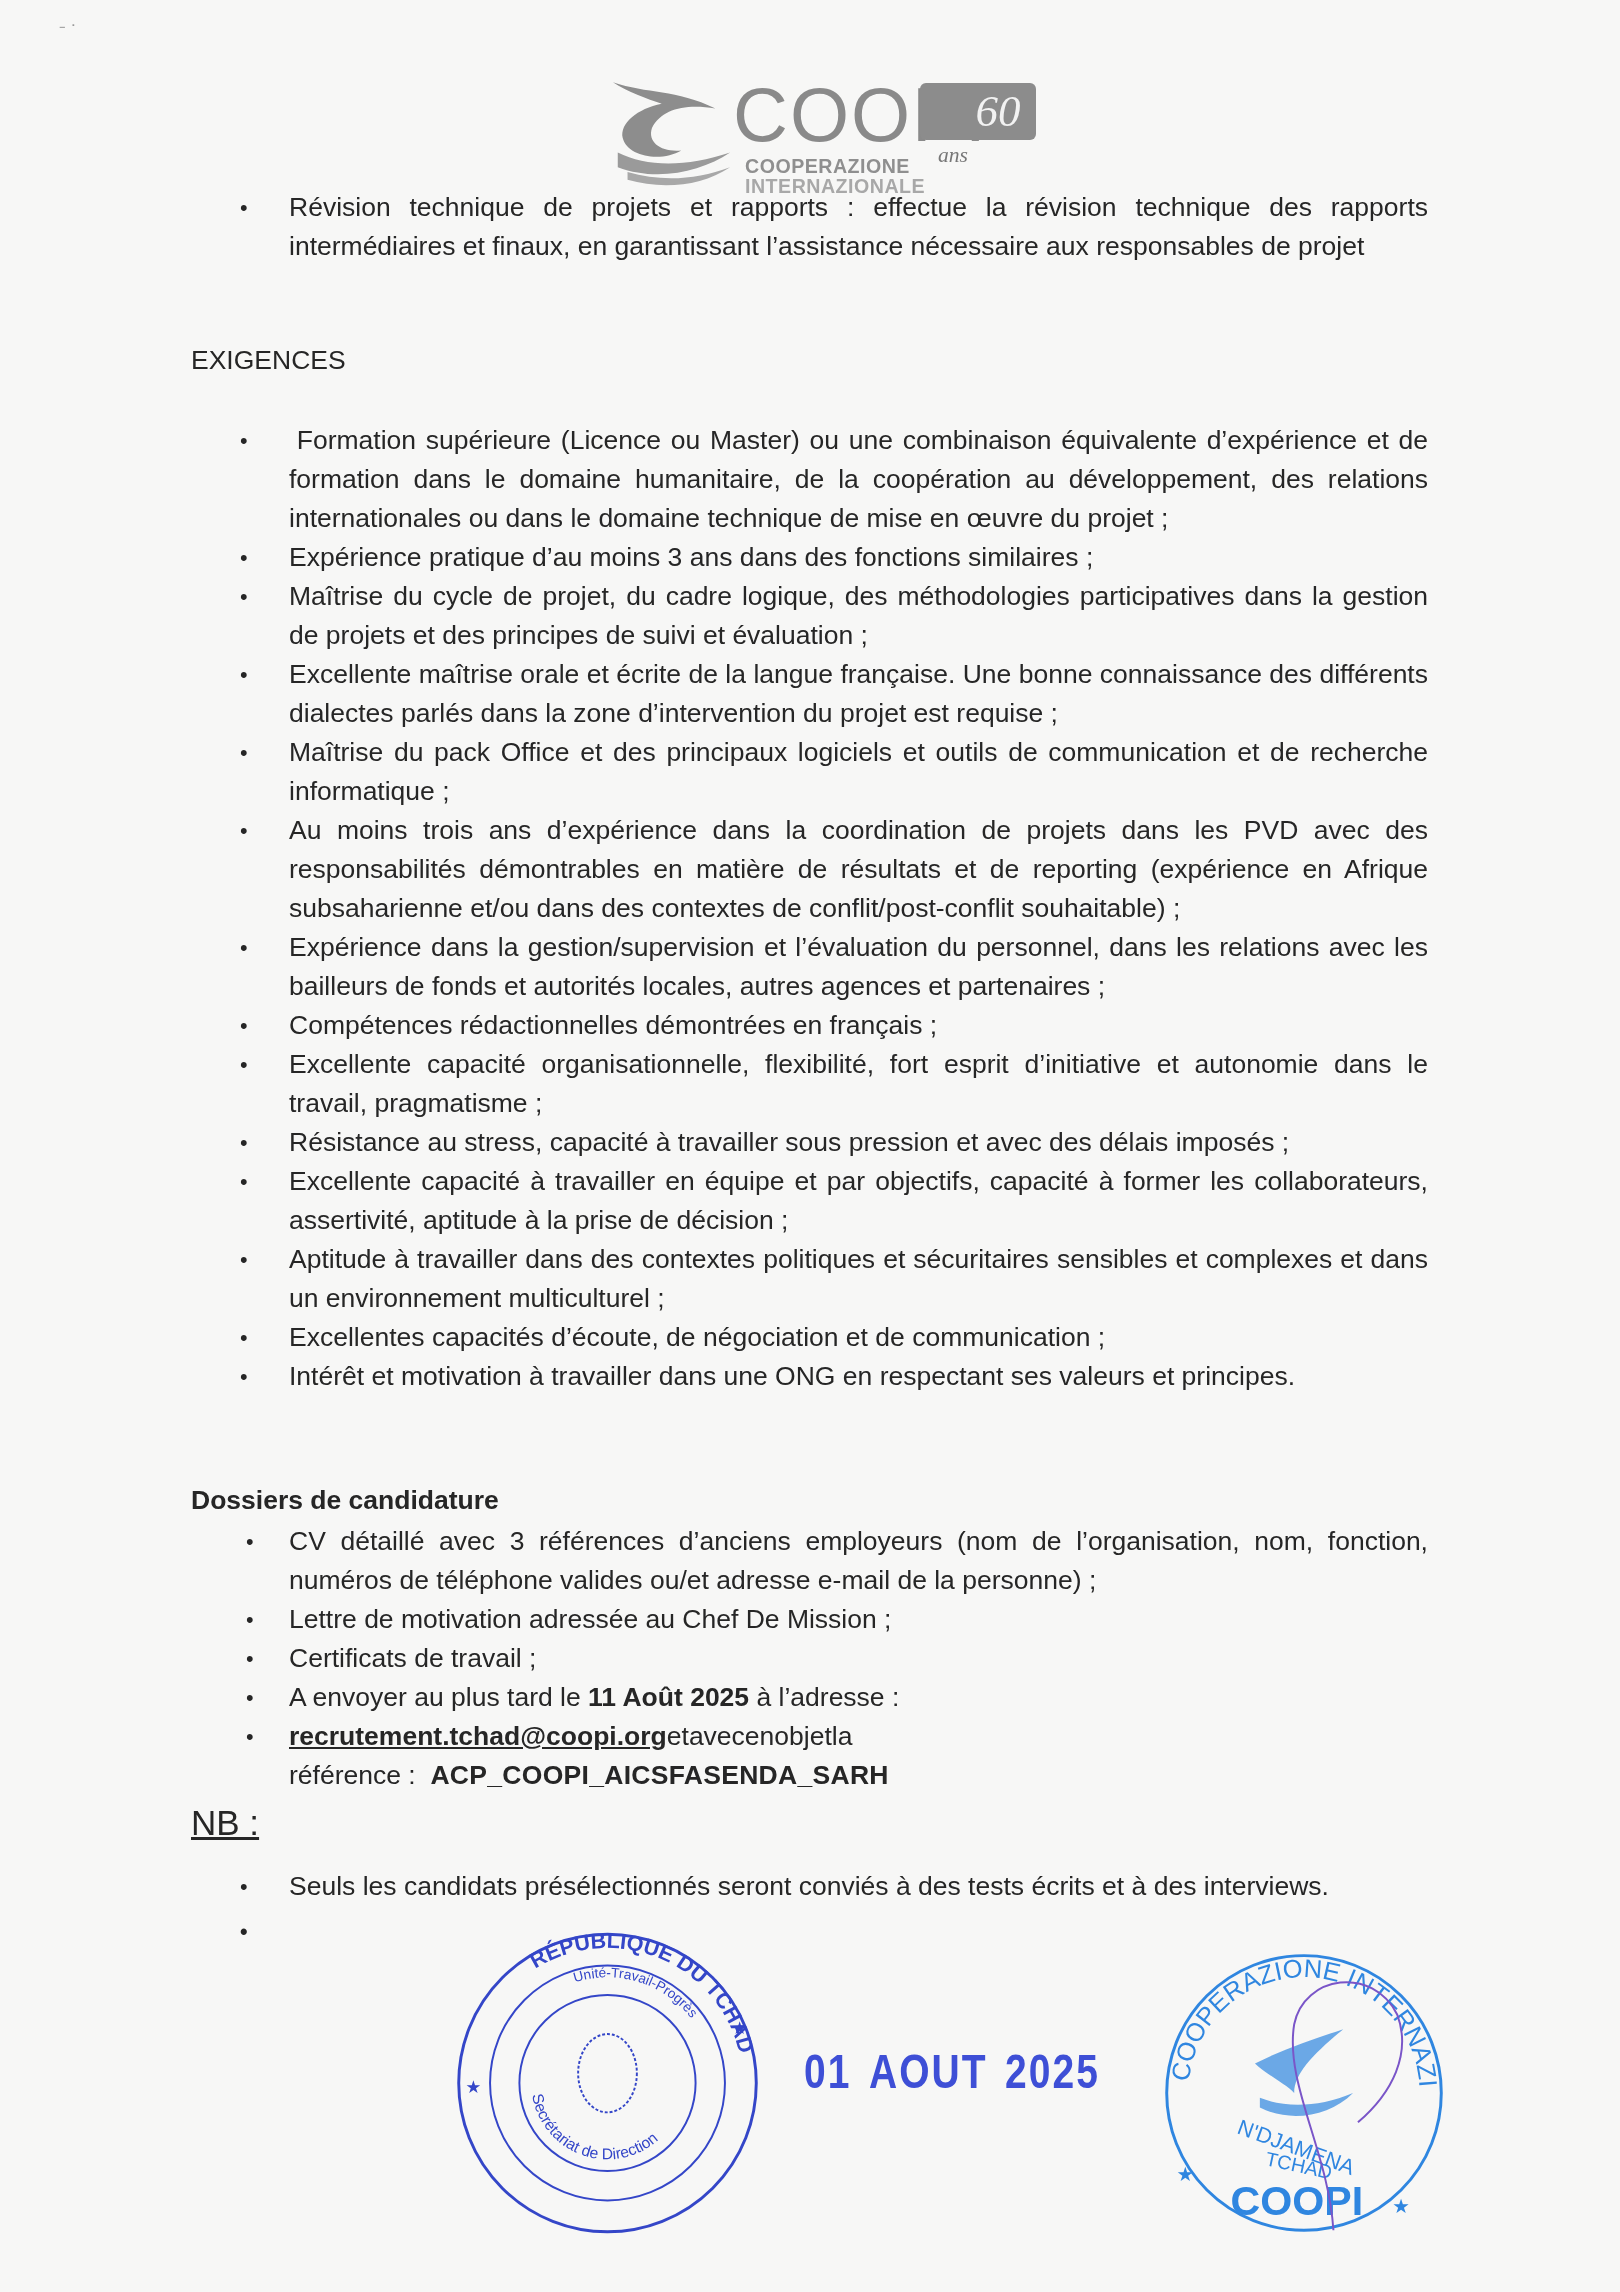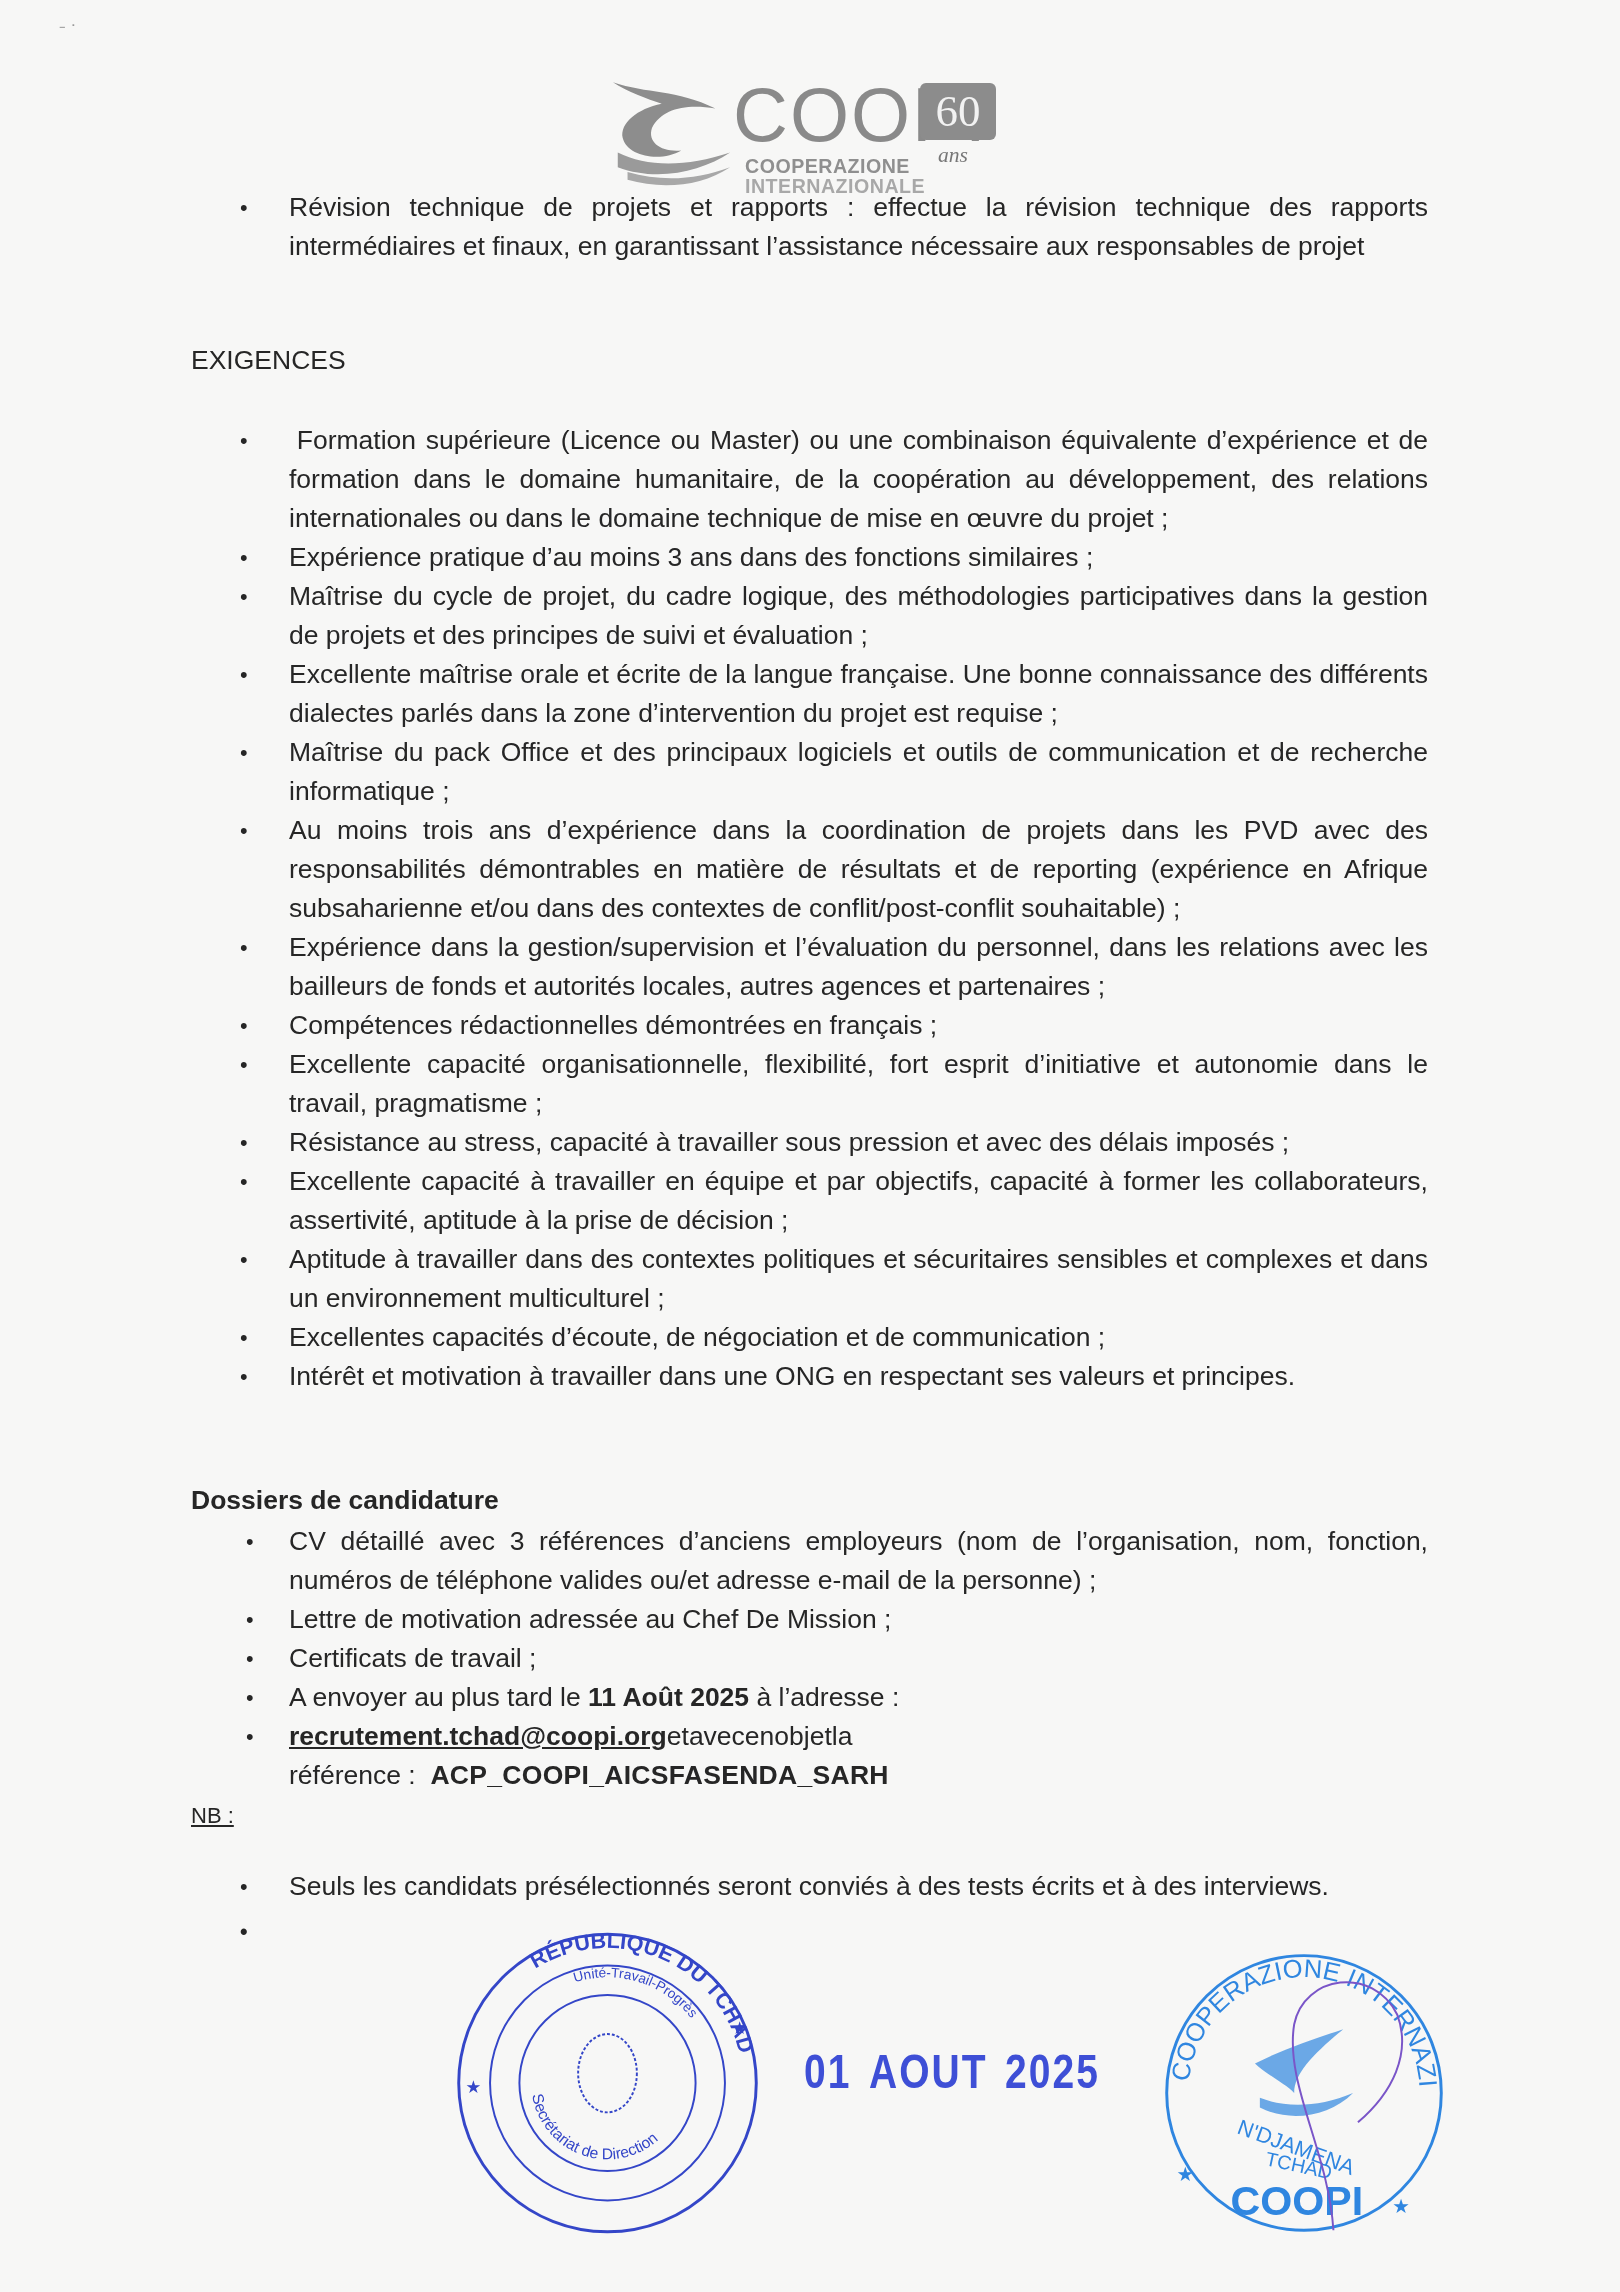--- a/index.html
+++ b/index.html
@@ -6,40 +6,40 @@
   body {
     width: 1620px; height: 2293px; position: relative; overflow: hidden;
     background: #f7f7f6;
     font-family: "Liberation Sans", sans-serif;
     color: #262626;
   }
   .page { position: absolute; inset: 0; }
   .logo { position: absolute; left: 608px; top: 69px; width: 412px; height: 127px; }
   .logo .mark { position: absolute; left: 0; top: 4.9px; width: 127px; height: 113px; }
   .logo .word { position: absolute; left: 125px; top: 2px; font-size: 76px; letter-spacing: 2px; color: #8a8a8a; font-family: "Liberation Sans", sans-serif; }
-  .logo .badge { position: absolute; left: 312px; top: 13.7px; width: 76px; height: 57px; background: #8c8c8c; border-radius: 5.9px; color: #f2f2f2; font-size: 45px; text-align: center; line-height: 57px; font-family: "Liberation Serif", serif; }
+  .logo .badge { position: absolute; left: 312px; top: 13.7px; width: 76px; height: 57px; background: #8c8c8c; border-radius: 5.9px; color: #f2f2f2; font-style: italic; font-size: 45px; text-align: center; line-height: 57px; font-family: "Liberation Serif", serif; padding-left: 40px; }
   .logo .ans { position: absolute; left: 330px; top: 74px; font-style: italic; color: #777; font-size: 21.6px; font-family: "Liberation Serif", serif; }
   .logo .sub1, .logo .sub2 { position: absolute; left: 137px; font-weight: bold; color: #8f8f8f; font-size: 19.6px; letter-spacing: 0.5px; }
   .logo .sub1 { top: 86px; }
   .logo .sub2 { top: 106px; color: #a8a8a8; }
 
   .content { position: absolute; left: 191px; top: 188px; width: 1237px; font-size: 26.5px; line-height: 39px; }
   .item { position: relative; padding-left: 98px; text-align: justify; }
   .item .bullet { position: absolute; left: 49px; top: 0; font-size: 21.6px; }
   .h-exig { position: absolute; left: 191px; top: 345px; font-size: 26.5px; font-weight: normal; }
   .list1 { position: absolute; left: 191px; top: 421px; width: 1237px; }
   .list1 .item { padding-left: 98px; }
   .list1 .item:first-child .text { padding-left: 7.8px; }
   .h-doss { position: absolute; left: 191px; top: 1485px; font-size: 26.5px; font-weight: bold; }
   .list2 { position: absolute; left: 191px; top: 1522px; width: 1237px; font-size: 26.5px; line-height: 39px; }
   .list2 .item .bullet { left: 55px; }
   .ref { font-weight: bold; letter-spacing: 0.3px; }
   .email { font-weight: bold; text-decoration: underline; }
   .spread { display: flex; }
-  .nb { position: absolute; left: 191px; top: 1803px; font-size: 22px; text-decoration: underline; }
+  .nb { position: absolute; left: 191px; top: 1803px; font-size: 35px; text-decoration: underline; }
   .list3 { position: absolute; left: 191px; top: 1867px; width: 1237px; font-size: 26.5px; line-height: 39px; }
   .list3 .bold { font-weight: bold; }
   .stamp { position: absolute; }
   .date-stamp { position: absolute; left: 804px; top: 2050px; color: #3e4fd6; font-weight: bold; font-size: 39px; letter-spacing: 2px; transform: scaleY(1.25); font-family: "Liberation Sans Narrow", "Liberation Sans", sans-serif; }
   .date-stamp span { margin-right: 17.6px; }
   .scratch { position: absolute; left: 59px; top: 17.6px; color: #999; font-size: 19.6px; }
 </style>
 </head>
 <body>
 

